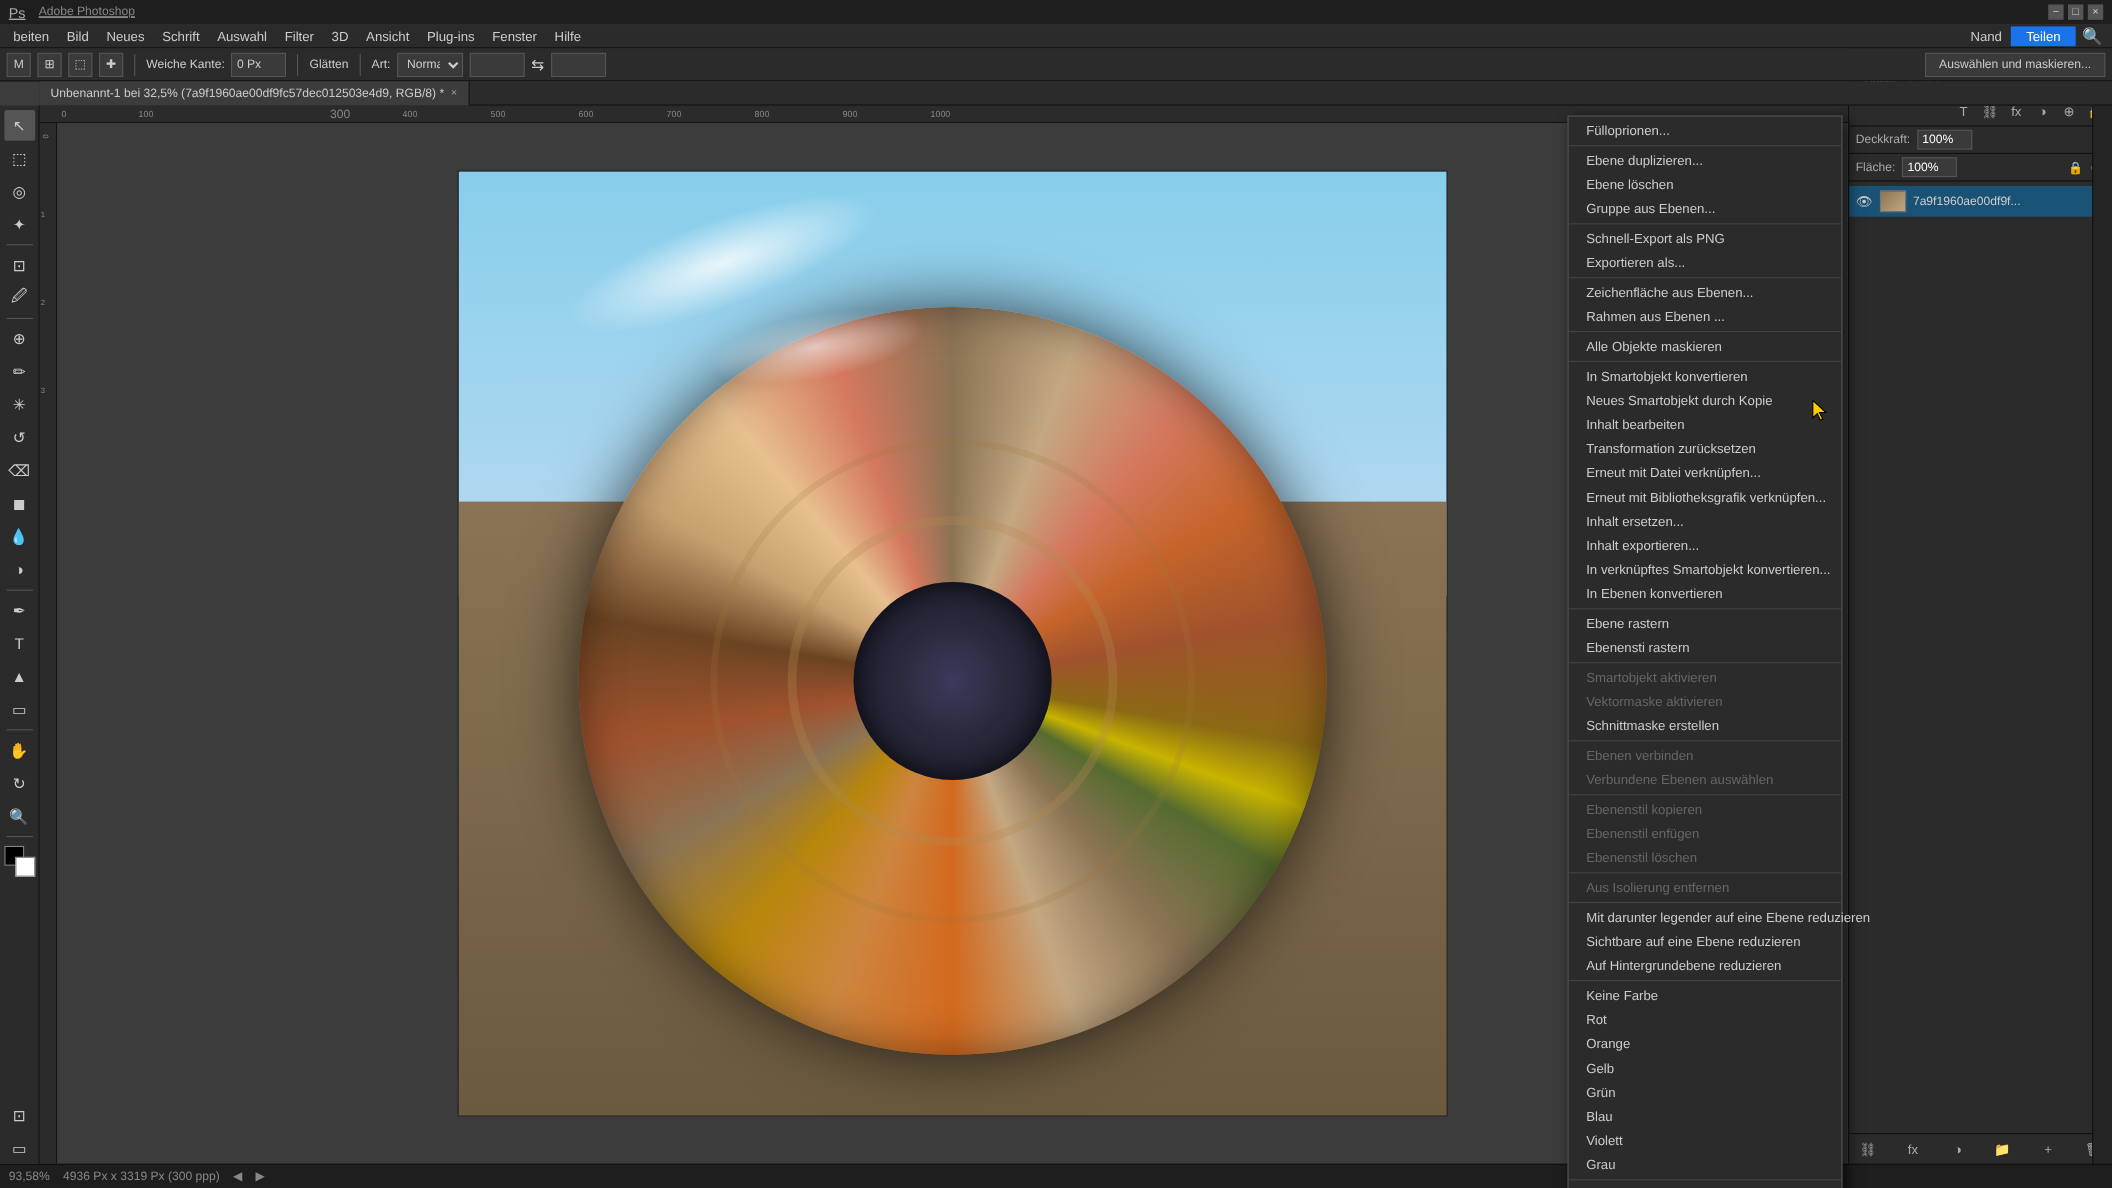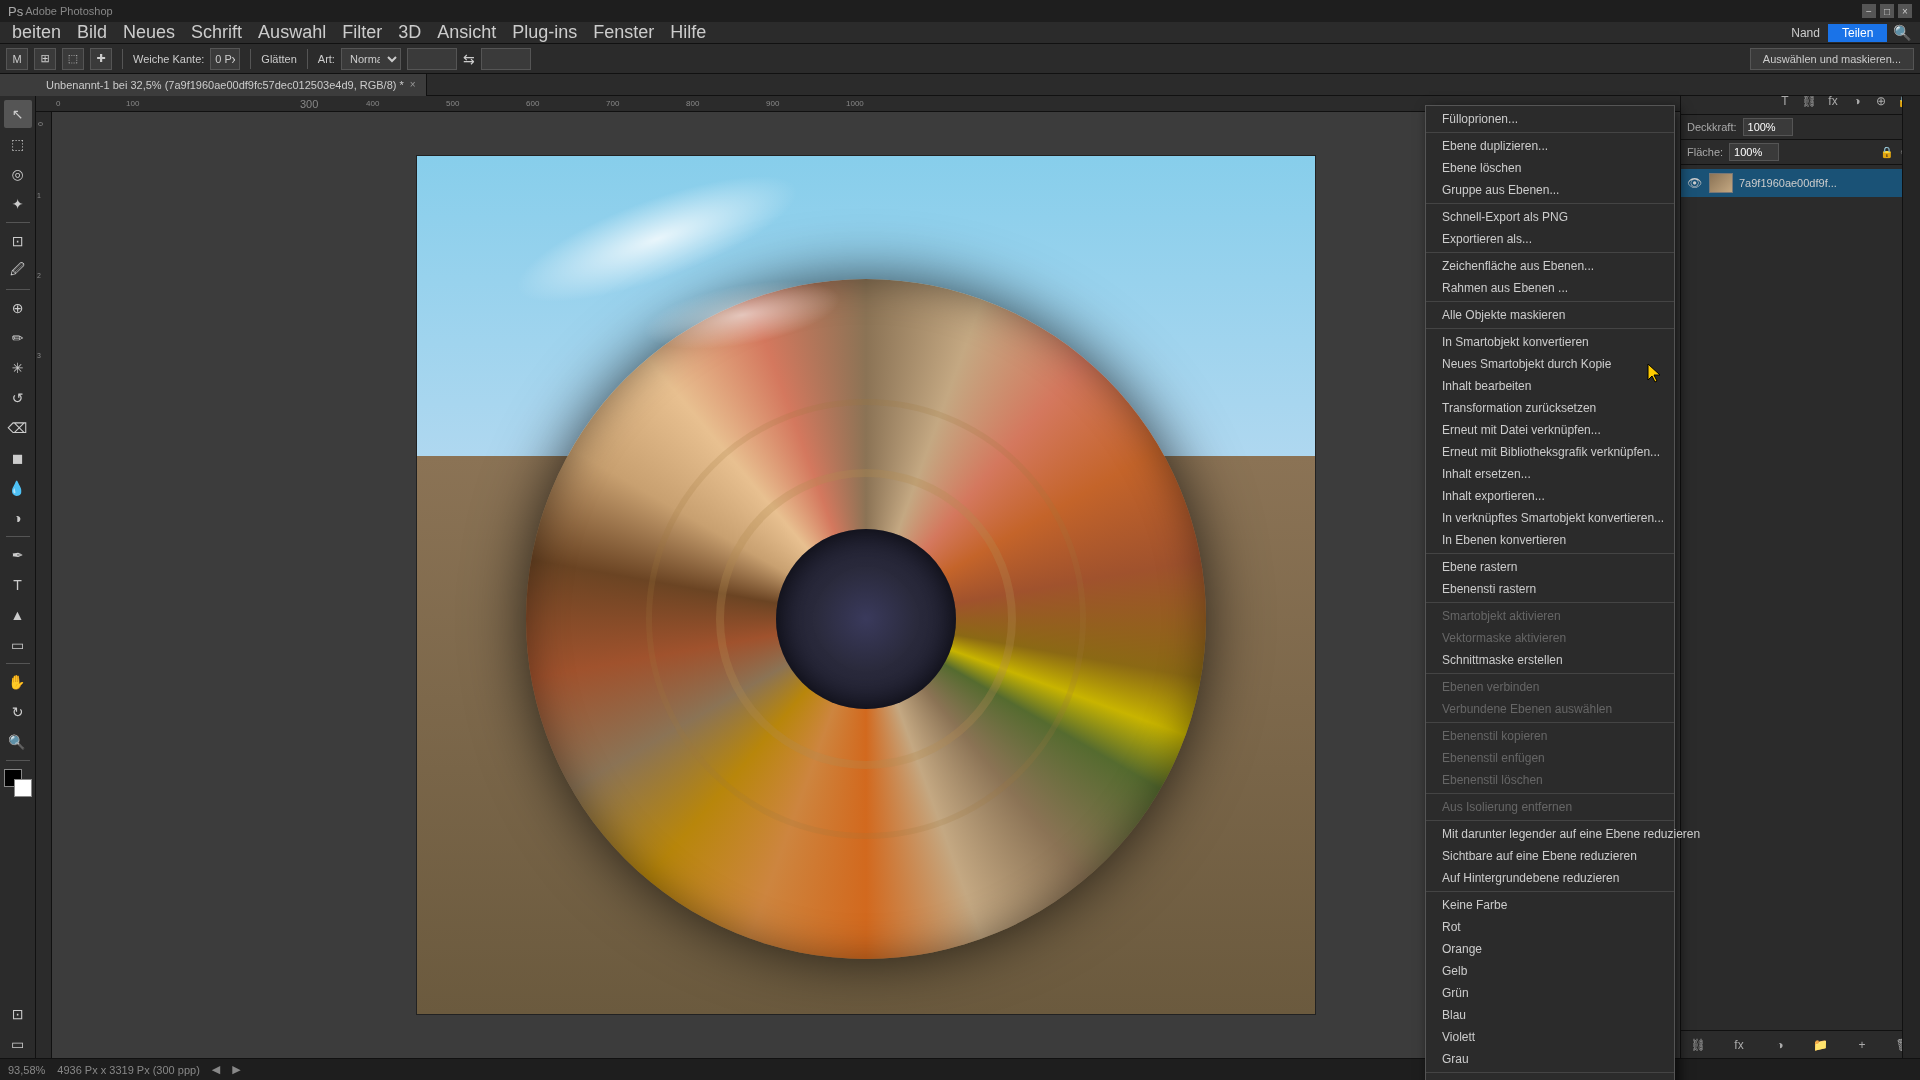--- a/index.html
+++ b/index.html
@@ -22,21 +22,22 @@
       align-items: center;
       justify-content: space-between;
       padding: 0 8px;
       position: absolute;
       top: 0; left: 0; right: 0;
       z-index: 100;
     }
     #title-bar-left {
       display: flex;
       align-items: center;
-      gap: 2px;
+      gap: 12px;
+      text-decoration: underline;
     }
     #title-bar-right {
       display: flex;
       align-items: center;
       gap: 4px;
     }
     .title-btn {
       width: 14px; height: 14px;
       background: #555;
       border: none;
@@ -55,21 +56,21 @@
       padding: 0 4px;
       position: absolute;
       top: 22px; left: 0; right: 0;
       z-index: 100;
       border-bottom: 1px solid #111;
     }
     .menu-item {
       padding: 2px 8px;
       color: #ccc;
       cursor: pointer;
-      font-size: 18px;
+      font-size: 12px;
     }
 
     
     #options-bar {
       height: 30px;
       background: #2b2b2b;
       display: flex;
       align-items: center;
       padding: 0 6px;
       position: absolute;
@@ -397,21 +398,21 @@
 </div>
 
 <div id="options-bar">
 
   <button class="options-btn" style="width:22px;padding:0;justify-content:center;">M</button>
   <button class="options-btn" style="width:22px;padding:0;justify-content:center;">⊞</button>
   <button class="options-btn" style="width:22px;padding:0;justify-content:center;">⬚</button>
   <button class="options-btn" style="width:22px;padding:0;justify-content:center;">✚</button>
   <div class="options-divider"></div>
   <span class="options-label">Weiche Kante:</span>
-  <input class="options-input" value="0 Px" style="width: 30px;">
+  <input class="options-input" value="0 Px" style="width: 50px;">
   <div class="options-divider"></div>
   <span class="options-label">Glätten</span>
   <div class="options-divider"></div>
   <span class="options-label">Art:</span>
   <select class="options-select" style="width:60px;">
     <option>Normal</option>
     <option>Fest</option>
     <option>Verhältnis</option>
   </select>
   <input class="options-input" style="width: 50px;" placeholder="">

